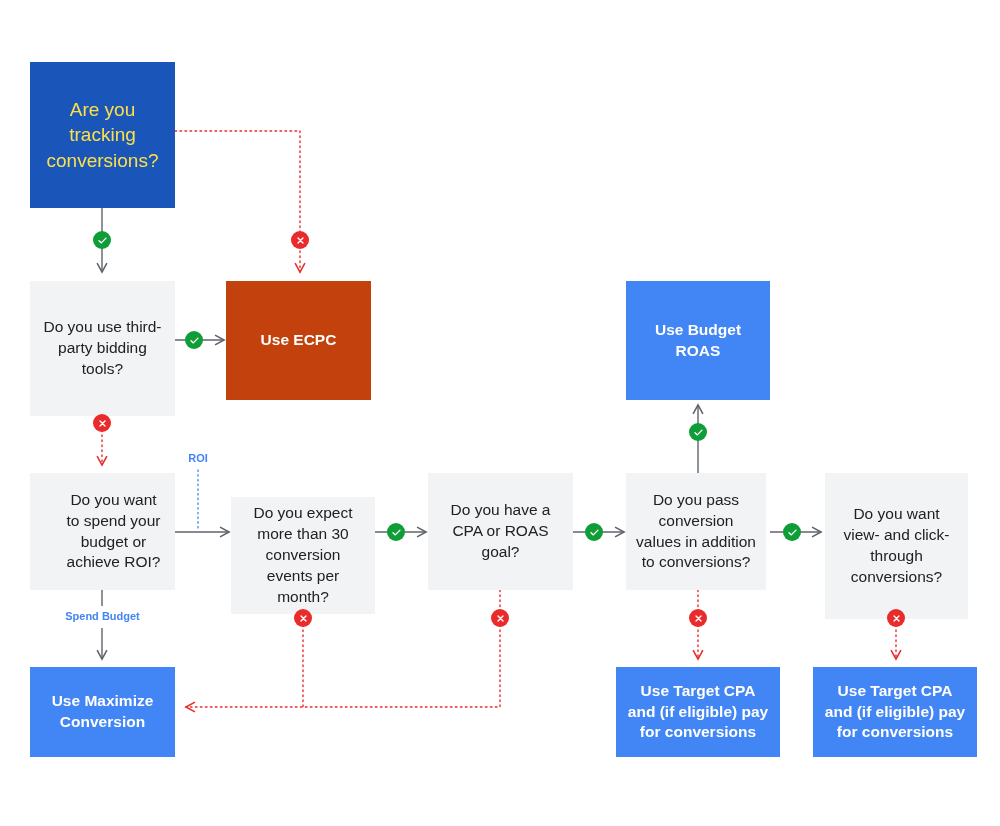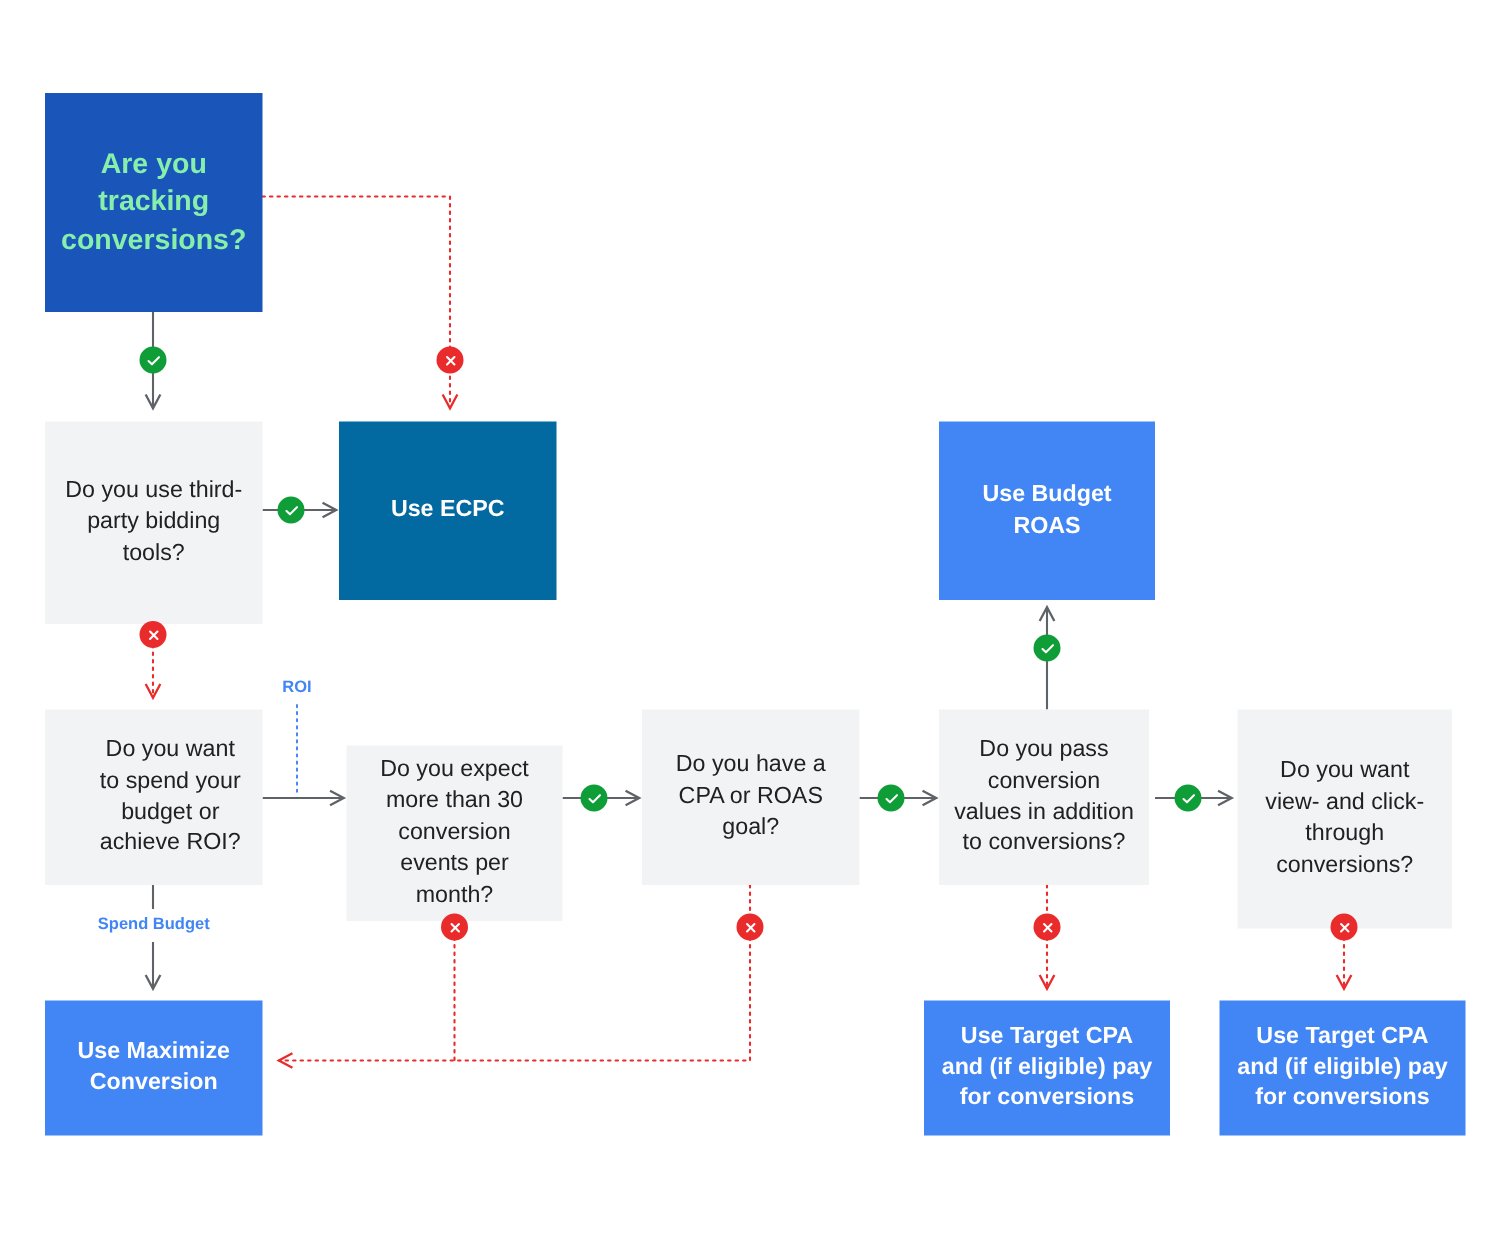--- a/index.html
+++ b/index.html
@@ -32,22 +32,22 @@
     color: #202124;
     font-size: 15.5px;
     font-weight: 400;
   }
   .node-terminal {
     color: #ffffff;
     font-weight: 700;
     font-size: 15.5px;
   }
   .node-start {
-    color: #86efac;
-    font-weight: 700;
+    color: #fde047;
+    font-weight: 400;
     font-size: 19px;
   }
   .edge-label {
     position: absolute;
     font-size: 11px;
     font-weight: 700;
     color: #4285f4;
     white-space: nowrap;
     text-align: center;
   }
@@ -154,21 +154,21 @@
   </svg>
 
   <div class="node node-start" style="left:30px; top:62px; width:145px; height:146px; background:#1a56ba;">
     <span>Are you tracking conversions?</span>
   </div>
 
   <div class="node node-decision" style="left:30px; top:281px; width:145px; height:135px;">
     <span>Do you use third-party bidding tools?</span>
   </div>
 
-  <div class="node node-terminal" style="left:226px; top:281px; width:145px; height:119px; background:#0369a1;">
+  <div class="node node-terminal" style="left:226px; top:281px; width:145px; height:119px; background:#c2410c;">
     <span>Use ECPC</span>
   </div>
 
   <div class="node node-decision" style="left:30px; top:473px; width:145px; height:117px;padding-left:32px;">
     <span>Do you want to spend your budget or achieve ROI?</span>
   </div>
 
   <div class="node node-decision" style="left:231px; top:473px; width:144px; height:117px;margin-top:24px;">
     <span>Do you expect more than 30 conversion events per month?</span>
   </div>

